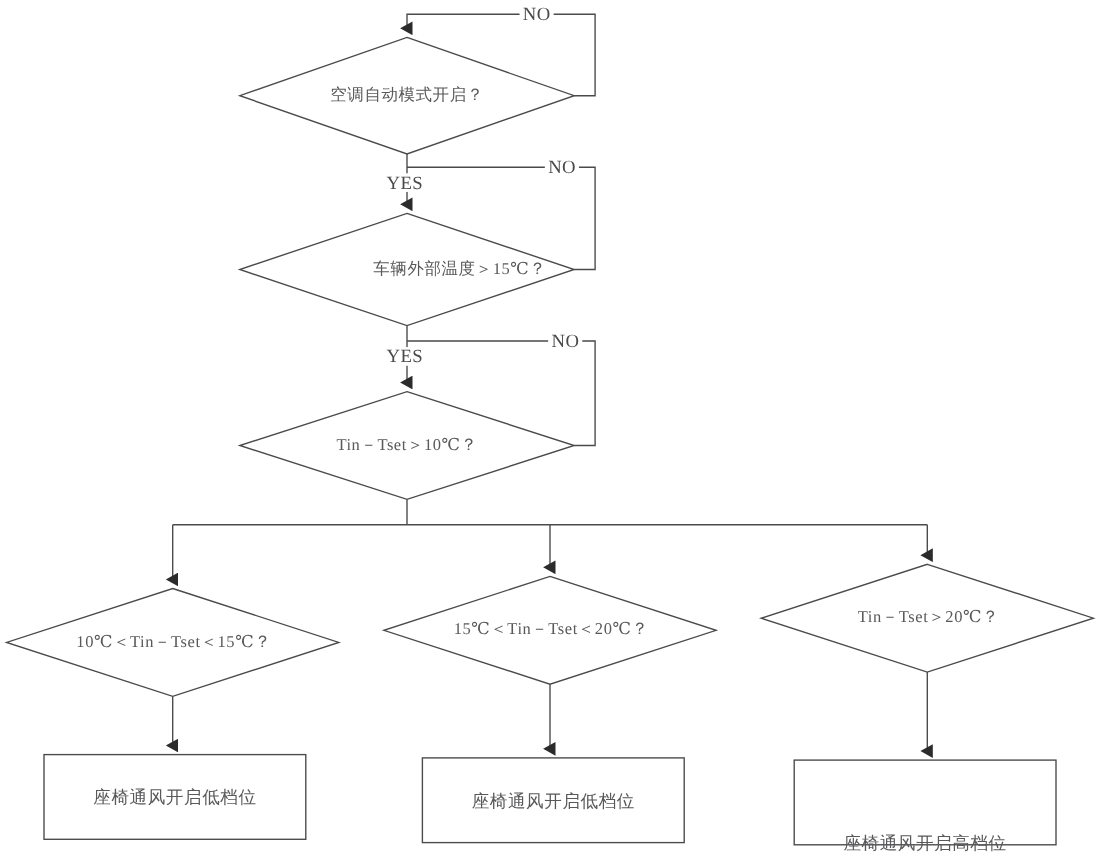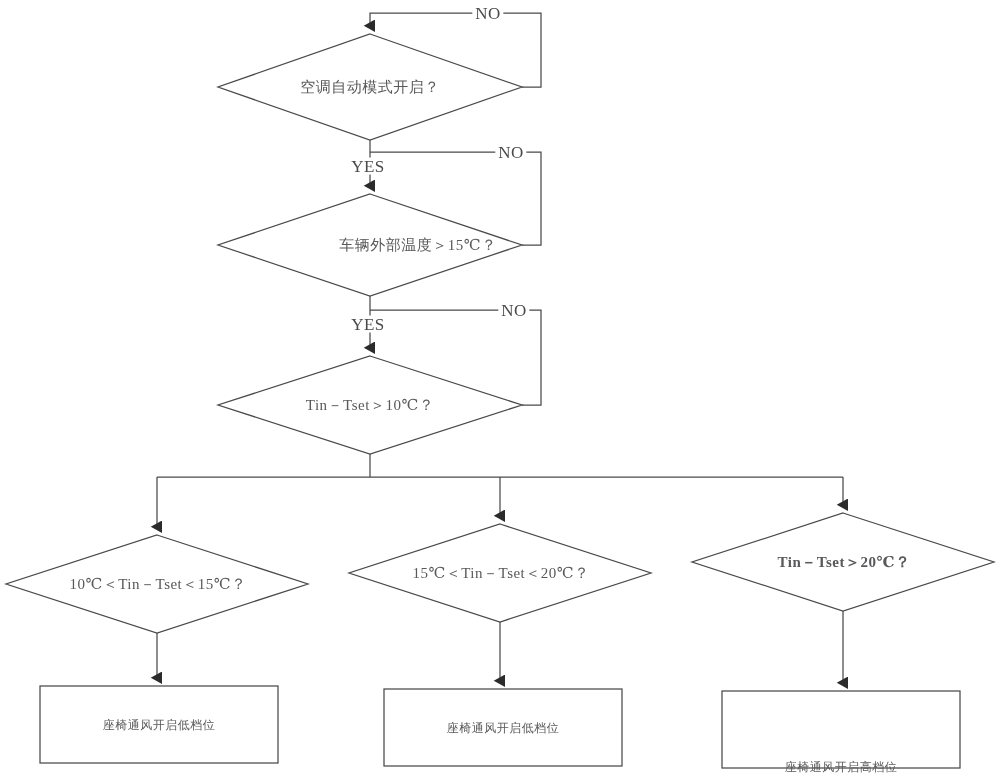--- a/index.html
+++ b/index.html
@@ -40,21 +40,21 @@
     position: absolute;
     color: #4a4a4c;
     font-size: 17px;
     line-height: 1;
     white-space: nowrap;
     letter-spacing: 0.4px;
     transform: translate(-50%, -50%);
     font-family: "Liberation Serif", "DejaVu Serif", serif;
   }
   .box-label {
-    font-size: 12px;
+    font-size: 16px;
   }
 </style>
 </head>
 <body>
 
 <div id="canvas">
 
   <svg id="flow-svg" viewBox="0 0 1000 777" xmlns="http://www.w3.org/2000/svg">
     <defs>
       <marker id="arrow" markerWidth="10" markerHeight="10" refX="5.2" refY="4" orient="auto" markerUnits="strokeWidth">
@@ -105,21 +105,21 @@
   <div class="node-label" style="left:370px; top:87px;">空调自动模式开启？</div>
 
   <div class="node-label" style="left:370px; top:245px;margin-left:48px;">车辆外部温度＞15℃？</div>
 
   <div class="node-label" style="left:370px; top:405px;">Tin－Tset＞10℃？</div>
 
   <div class="node-label" style="left:158px; top:584px;">10℃＜Tin－Tset＜15℃？</div>
 
   <div class="node-label" style="left:501px; top:573px;">15℃＜Tin－Tset＜20℃？</div>
 
-  <div class="node-label" style="left:844px; top:562px;font-weight:bold;">Tin－Tset＞20℃？</div>
+  <div class="node-label" style="left:844px; top:562px;">Tin－Tset＞20℃？</div>
 
   <div class="node-label box-label" style="left:159px; top:726px;">座椅通风开启低档位</div>
 
   <div class="node-label box-label" style="left:503px; top:729px;">座椅通风开启低档位</div>
 
   <div class="node-label box-label" style="left:841px; top:768px;">座椅通风开启高档位</div>
 
   <div class="edge-label" style="left: 488px; top: 13px; background: rgb(255, 255, 255); padding: 0px 3px;">NO</div>
 
   <div class="edge-label" style="left: 368px; top: 166px; background: rgb(255, 255, 255); padding: 0px 3px;">YES</div>

